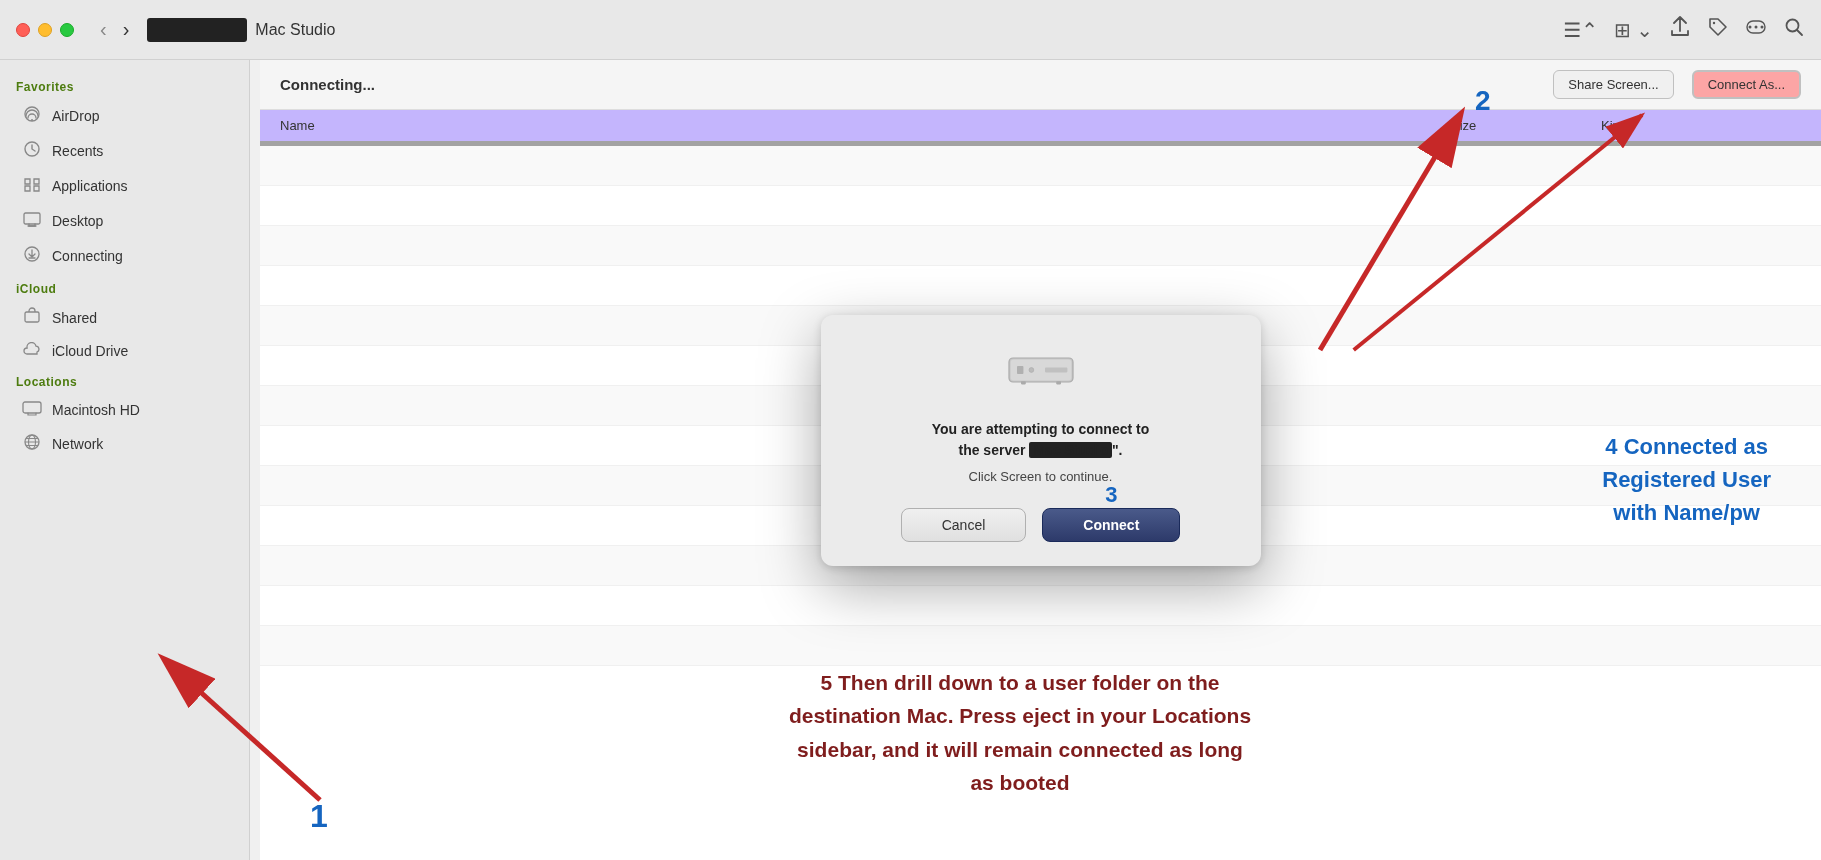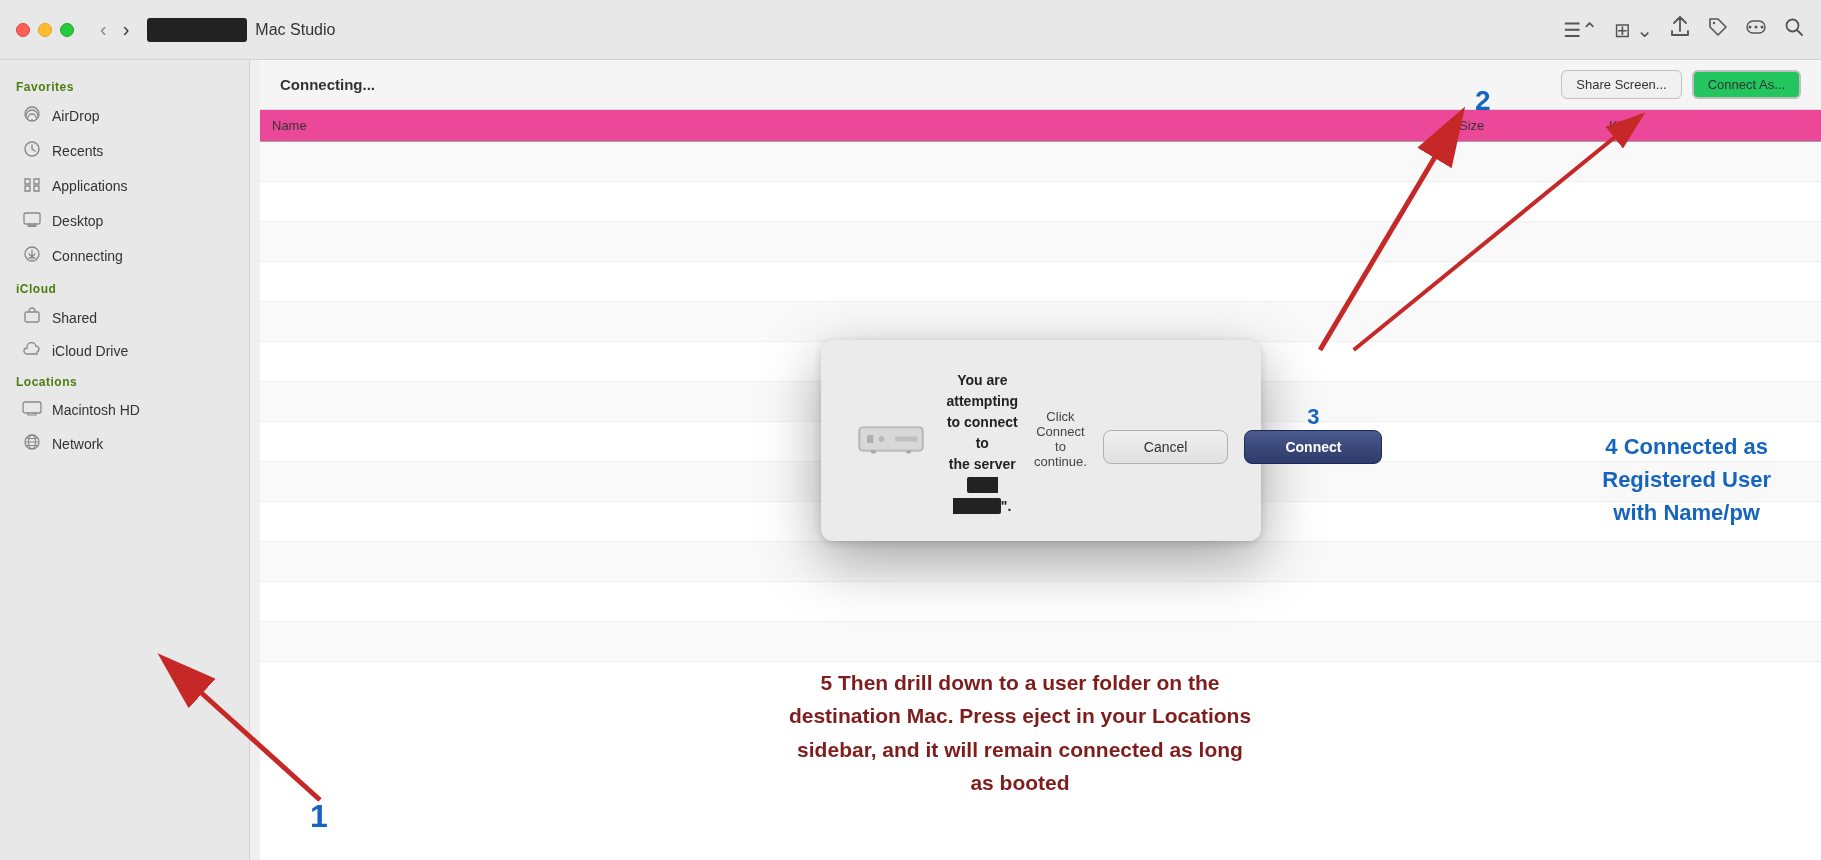--- a/index.html
+++ b/index.html
@@ -154,54 +154,54 @@
     }
 
     .connecting-text {
       font-size: 15px;
       font-weight: 600;
       color: #333;
     }
 
     .header-buttons {
       display: flex;
-      gap: 10px;
+      gap: 18px;
     }
 
     .header-btn {
       background: #f0f0f0;
       border: 1px solid #c0c0c0;
       border-radius: 6px;
       padding: 5px 14px;
       font-size: 13px;
       color: #333;
       cursor: pointer;
     }
 
     .connect-as-btn {
-      background: #22c55e;
+      background: #fca5a5;
       border: 2px solid #c0c0c0;
       border-radius: 6px;
       padding: 5px 14px;
       font-size: 13px;
       color: #333;
       cursor: pointer;
       font-weight: 500;
     }
 
     
     .file-table {
       width: 100%;
     }
 
     .table-header {
       display: flex;
-      border-bottom: 1px solid #a3a3a3;
-      padding: 8px 12px;
-      background: #ec4899;
+      border-bottom: 5px solid #a3a3a3;
+      padding: 8px 20px;
+      background: #c4b5fd;
     }
 
     .col-name { flex: 1; font-size: 13px; font-weight: 500; color: #333; }
     .col-size { width: 150px; font-size: 13px; font-weight: 500; color: #333; }
     .col-kind { width: 200px; font-size: 13px; font-weight: 500; color: #333; }
 
     .table-row {
       display: flex;
       border-bottom: 1px solid #f0f0f0;
       padding: 8px 20px;
@@ -234,21 +234,21 @@
     }
 
     .modal {
       background: #ebebeb;
       border-radius: 12px;
       width: 440px;
       padding: 30px 30px 24px 30px;
       box-shadow: 0 20px 60px rgba(0,0,0,0.35), 0 2px 8px rgba(0,0,0,0.15);
       pointer-events: all;
       display: flex;
-      flex-direction: row;
+      flex-direction: column;
       align-items: center;
       gap: 16px;
       position: relative;
       top: -20px;
     }
 
     .modal-icon {
       width: 80px;
       height: 50px;
       display: flex;
@@ -534,21 +534,21 @@
 
             <rect x="25" y="44" width="6" height="4" rx="1" fill="#aaa"></rect>
             <rect x="69" y="44" width="6" height="4" rx="1" fill="#aaa"></rect>
           </svg>
         </div>
 
         <div class="modal-title">
           <span>You are attempting to connect to</span><br>
           <span>the server </span><span style="background:#222; color:#222; border-radius:2px; padding: 0 4px;">Mac Studio</span><span>".</span>
         </div>
-        <div class="modal-subtitle">Click Connect to continue.</div>
+        <div class="modal-subtitle">Click Screen to continue.</div>
 
         <div class="modal-buttons">
           <button class="modal-cancel-btn">Cancel</button>
           <div style="position:relative;">
             <span style="position:absolute; top:-26px; left:50%; transform:translateX(-50%); color:#1565c0; font-size:22px; font-weight:700;">3</span>
             <button class="modal-connect-btn">Connect</button>
           </div>
         </div>
       </div>
     </div>

